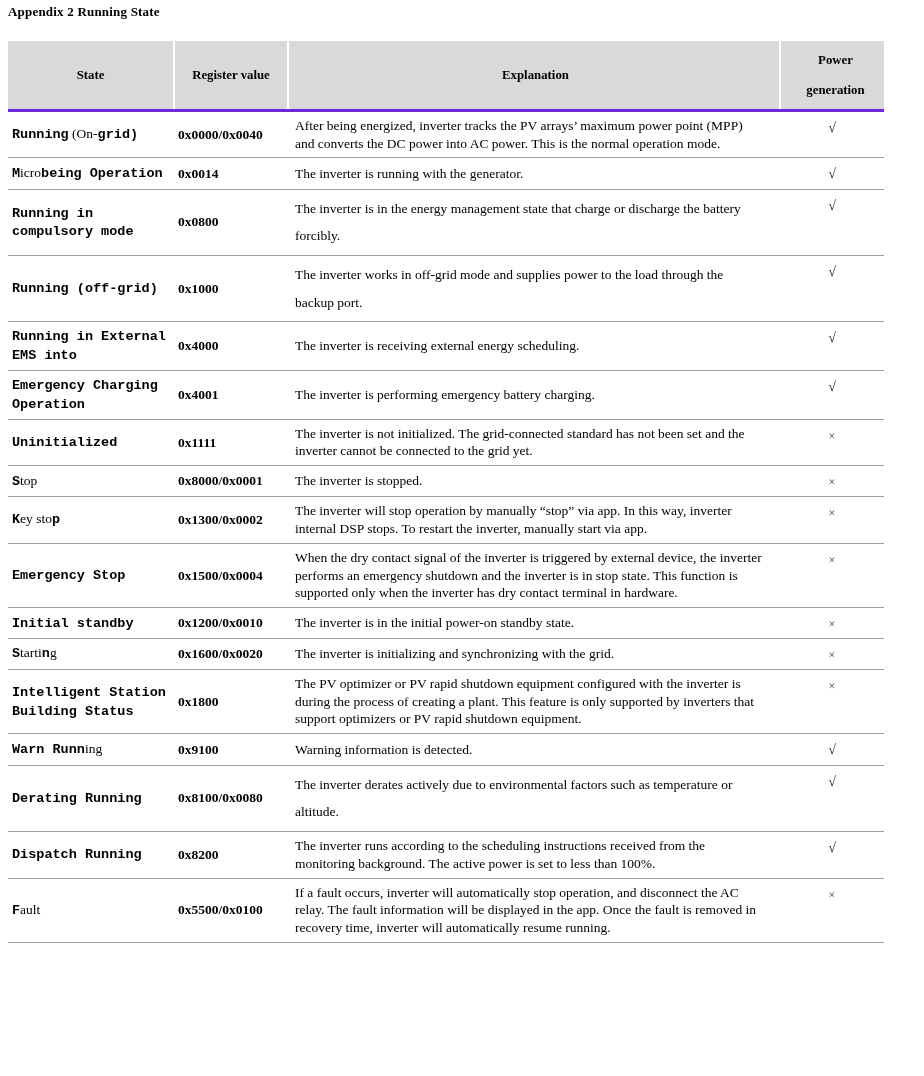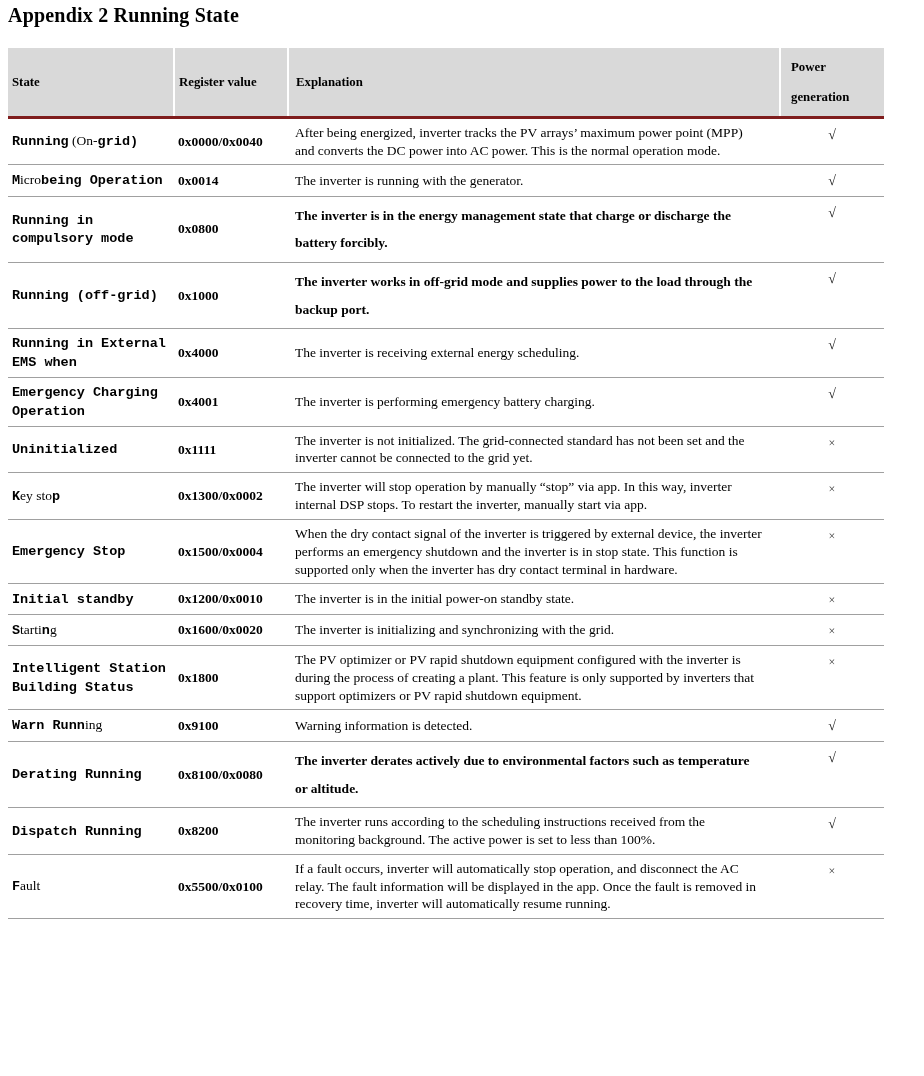--- a/index.html
+++ b/index.html
@@ -1,55 +1,55 @@
 <!DOCTYPE html>
 <html><head>
 <meta charset="utf-8">
 <style>
   html, body { margin:0; padding:0; background:#ffffff; }
   body {
     width:924px; height:1076px; overflow:hidden;
     font-family:"Liberation Serif", serif; color:#000;
   }
   .page-title {
-    font-size:20px; font-weight:bold; letter-spacing:0.2px;
+    font-size:13px; font-weight:bold; letter-spacing:0.2px;
     margin:4px 0 0 8px;
   }
   table.state-table {
     border-collapse:collapse; table-layout:fixed;
     width:876px; margin:21px 0 0 8px;
   }
   col.c-state   { width:166px; }
   col.c-reg     { width:114px; }
   col.c-exp     { width:492px; }
   col.c-power   { width:104px; }
 
   thead th {
     background:#d9d9d9;
-    font-size:12.8px; font-weight:bold; text-align:left;
+    font-size:12.8px; font-weight:bold; text-align:center;
     vertical-align:middle; box-sizing:border-box;
     height:52px; padding:4px 4px 4px 4px;
-    border-bottom:3px solid #7f1d1d;
+    border-bottom:3px solid #6d28d9;
   }
   thead th + th { border-left:2px solid #ffffff; }
   thead th.th-exp   { padding-left:7px; }
   thead th.th-power { padding-left:10px; line-height:2.35; }
 
   tbody td {
     border-bottom:1px solid #a0a0a0;
     font-size:13.5px; line-height:1.32;
     vertical-align:middle;
     padding:5px 4px;
   }
   td.state-cell { padding-left:4px; padding-right:6px; }
   td.state-cell b { font-weight:bold;font-family:Liberation Mono, monospace; }
   td.register-cell { padding-left:4px;font-weight:bold; }
   td.explanation-cell { padding-left:7px; padding-right:16px; }
   td.power-cell { vertical-align:top; text-align:center; padding-top:7px; }
-  tr.loose td.explanation-cell { line-height:2.05;font-weight:bold; }
+  tr.loose td.explanation-cell { line-height:2.05; }
   tr.row-1 td.explanation-cell { line-height:1.3; }
   .mark-check { font-size:14px; color:#1e1e1e; }
   .mark-cross { font-size:12px; color:#3f3f3f; }
 </style>
 </head>
 <body>
 
 <h1 class="page-title">Appendix 2 Running State</h1>
 
 <table class="state-table">
@@ -86,35 +86,41 @@
         <td class="explanation-cell">The inverter is in the energy management state that charge or discharge the battery forcibly.</td>
         <td class="power-cell"><span class="mark-check">√</span></td>
       </tr>
       <tr class="row-5 loose">
         <td class="state-cell"><b>Running (off-grid)</b></td>
         <td class="register-cell">0x1000</td>
         <td class="explanation-cell">The inverter works in off-grid mode and supplies power to the load through the backup port.</td>
         <td class="power-cell"><span class="mark-check">√</span></td>
       </tr>
       <tr class="row-7">
-        <td class="state-cell"><b>Running in External EMS when</b></td>
+        <td class="state-cell"><b>Running in External EMS into</b></td>
         <td class="register-cell">0x4000</td>
         <td class="explanation-cell">The inverter is receiving external energy scheduling.</td>
         <td class="power-cell"><span class="mark-check">√</span></td>
       </tr>
       <tr class="row-8">
         <td class="state-cell"><b>Emergency Charging Operation</b></td>
         <td class="register-cell">0x4001</td>
         <td class="explanation-cell">The inverter is performing emergency battery charging.</td>
         <td class="power-cell"><span class="mark-check">√</span></td>
       </tr>
       <tr class="row-9">
         <td class="state-cell"><b>Uninitialized</b></td>
         <td class="register-cell">0x1111</td>
         <td class="explanation-cell">The inverter is not initialized. The grid-connected standard has not been set and the inverter cannot be connected to the grid yet.</td>
+        <td class="power-cell"><span class="mark-cross">×</span></td>
+      </tr>
+      <tr class="row-10">
+        <td class="state-cell"><b>S</b><span>top</span></td>
+        <td class="register-cell">0x8000/0x0001</td>
+        <td class="explanation-cell">The inverter is stopped.</td>
         <td class="power-cell"><span class="mark-cross">×</span></td>
       </tr>
       <tr class="row-11">
         <td class="state-cell"><b>K</b><span>ey sto</span><b>p</b></td>
         <td class="register-cell">0x1300/0x0002</td>
         <td class="explanation-cell">The inverter will stop operation by manually “stop” via app. In this way, inverter internal DSP stops. To restart the inverter, manually start via app.</td>
         <td class="power-cell"><span class="mark-cross">×</span></td>
       </tr>
       <tr class="row-12">
         <td class="state-cell"><b>Emergency Stop</b></td>

